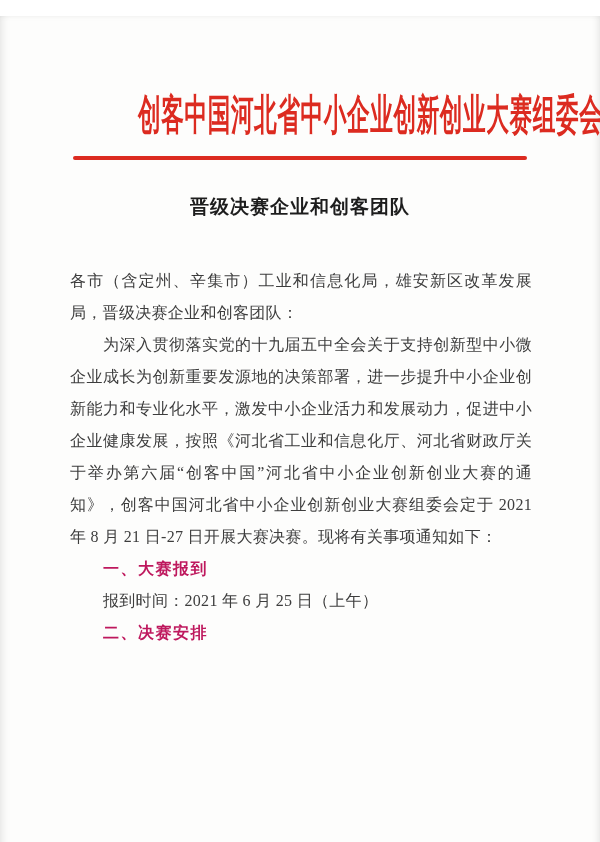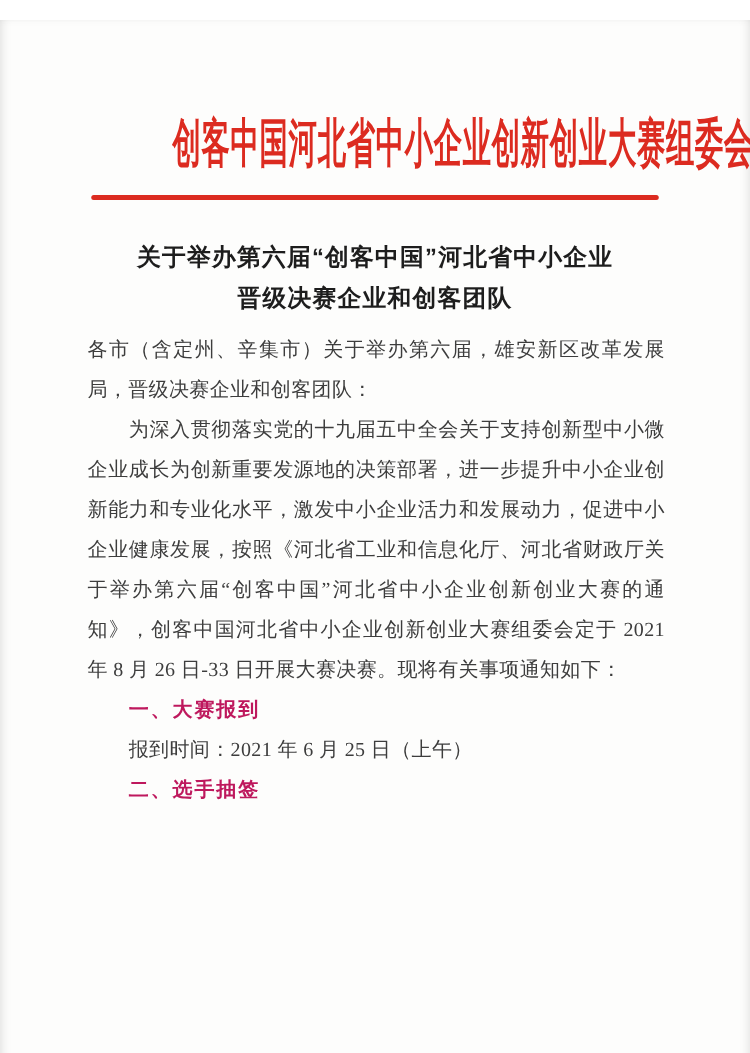--- a/index.html
+++ b/index.html
@@ -88,25 +88,24 @@
 </head>
 <body>
 
 <div class="page">
 
   <div class="org-title">创客中国河北省中小企业创新创业大赛组委会</div>
 
   <div class="red-line"></div>
 
   <div class="doc-title">
-    <div>关于举办第六届“创客中国”河北省中小企业</div>
     <div>晋级决赛企业和创客团队</div>
   </div>
 
   <div class="doc-body">
-    <p>各市（含定州、辛集市）关于举办第六届，雄安新区改革发展局，晋级决赛企业和创客团队：</p>
-    <p class="indent">为深入贯彻落实党的十九届五中全会关于支持创新型中小微企业成长为创新重要发源地的决策部署，进一步提升中小企业创新能力和专业化水平，激发中小企业活力和发展动力，促进中小企业健康发展，按照《河北省工业和信息化厅、河北省财政厅关于举办第六届“创客中国”河北省中小企业创新创业大赛的通知》，创客中国河北省中小企业创新创业大赛组委会定于 2021 年 8 月 26 日-33 日开展大赛决赛。现将有关事项通知如下：</p>
+    <p>各市（含定州、辛集市）工业和信息化局，雄安新区改革发展局，晋级决赛企业和创客团队：</p>
+    <p class="indent">为深入贯彻落实党的十九届五中全会关于支持创新型中小微企业成长为创新重要发源地的决策部署，进一步提升中小企业创新能力和专业化水平，激发中小企业活力和发展动力，促进中小企业健康发展，按照《河北省工业和信息化厅、河北省财政厅关于举办第六届“创客中国”河北省中小企业创新创业大赛的通知》，创客中国河北省中小企业创新创业大赛组委会定于 2021 年 8 月 21 日-27 日开展大赛决赛。现将有关事项通知如下：</p>
     <p class="indent heading">一、大赛报到</p>
     <p class="indent">报到时间：2021 年 6 月 25 日（上午）</p>
-    <p class="indent heading">二、选手抽签</p>
+    <p class="indent heading">二、决赛安排</p>
   </div>
 
 </div>
 
 </body></html>

